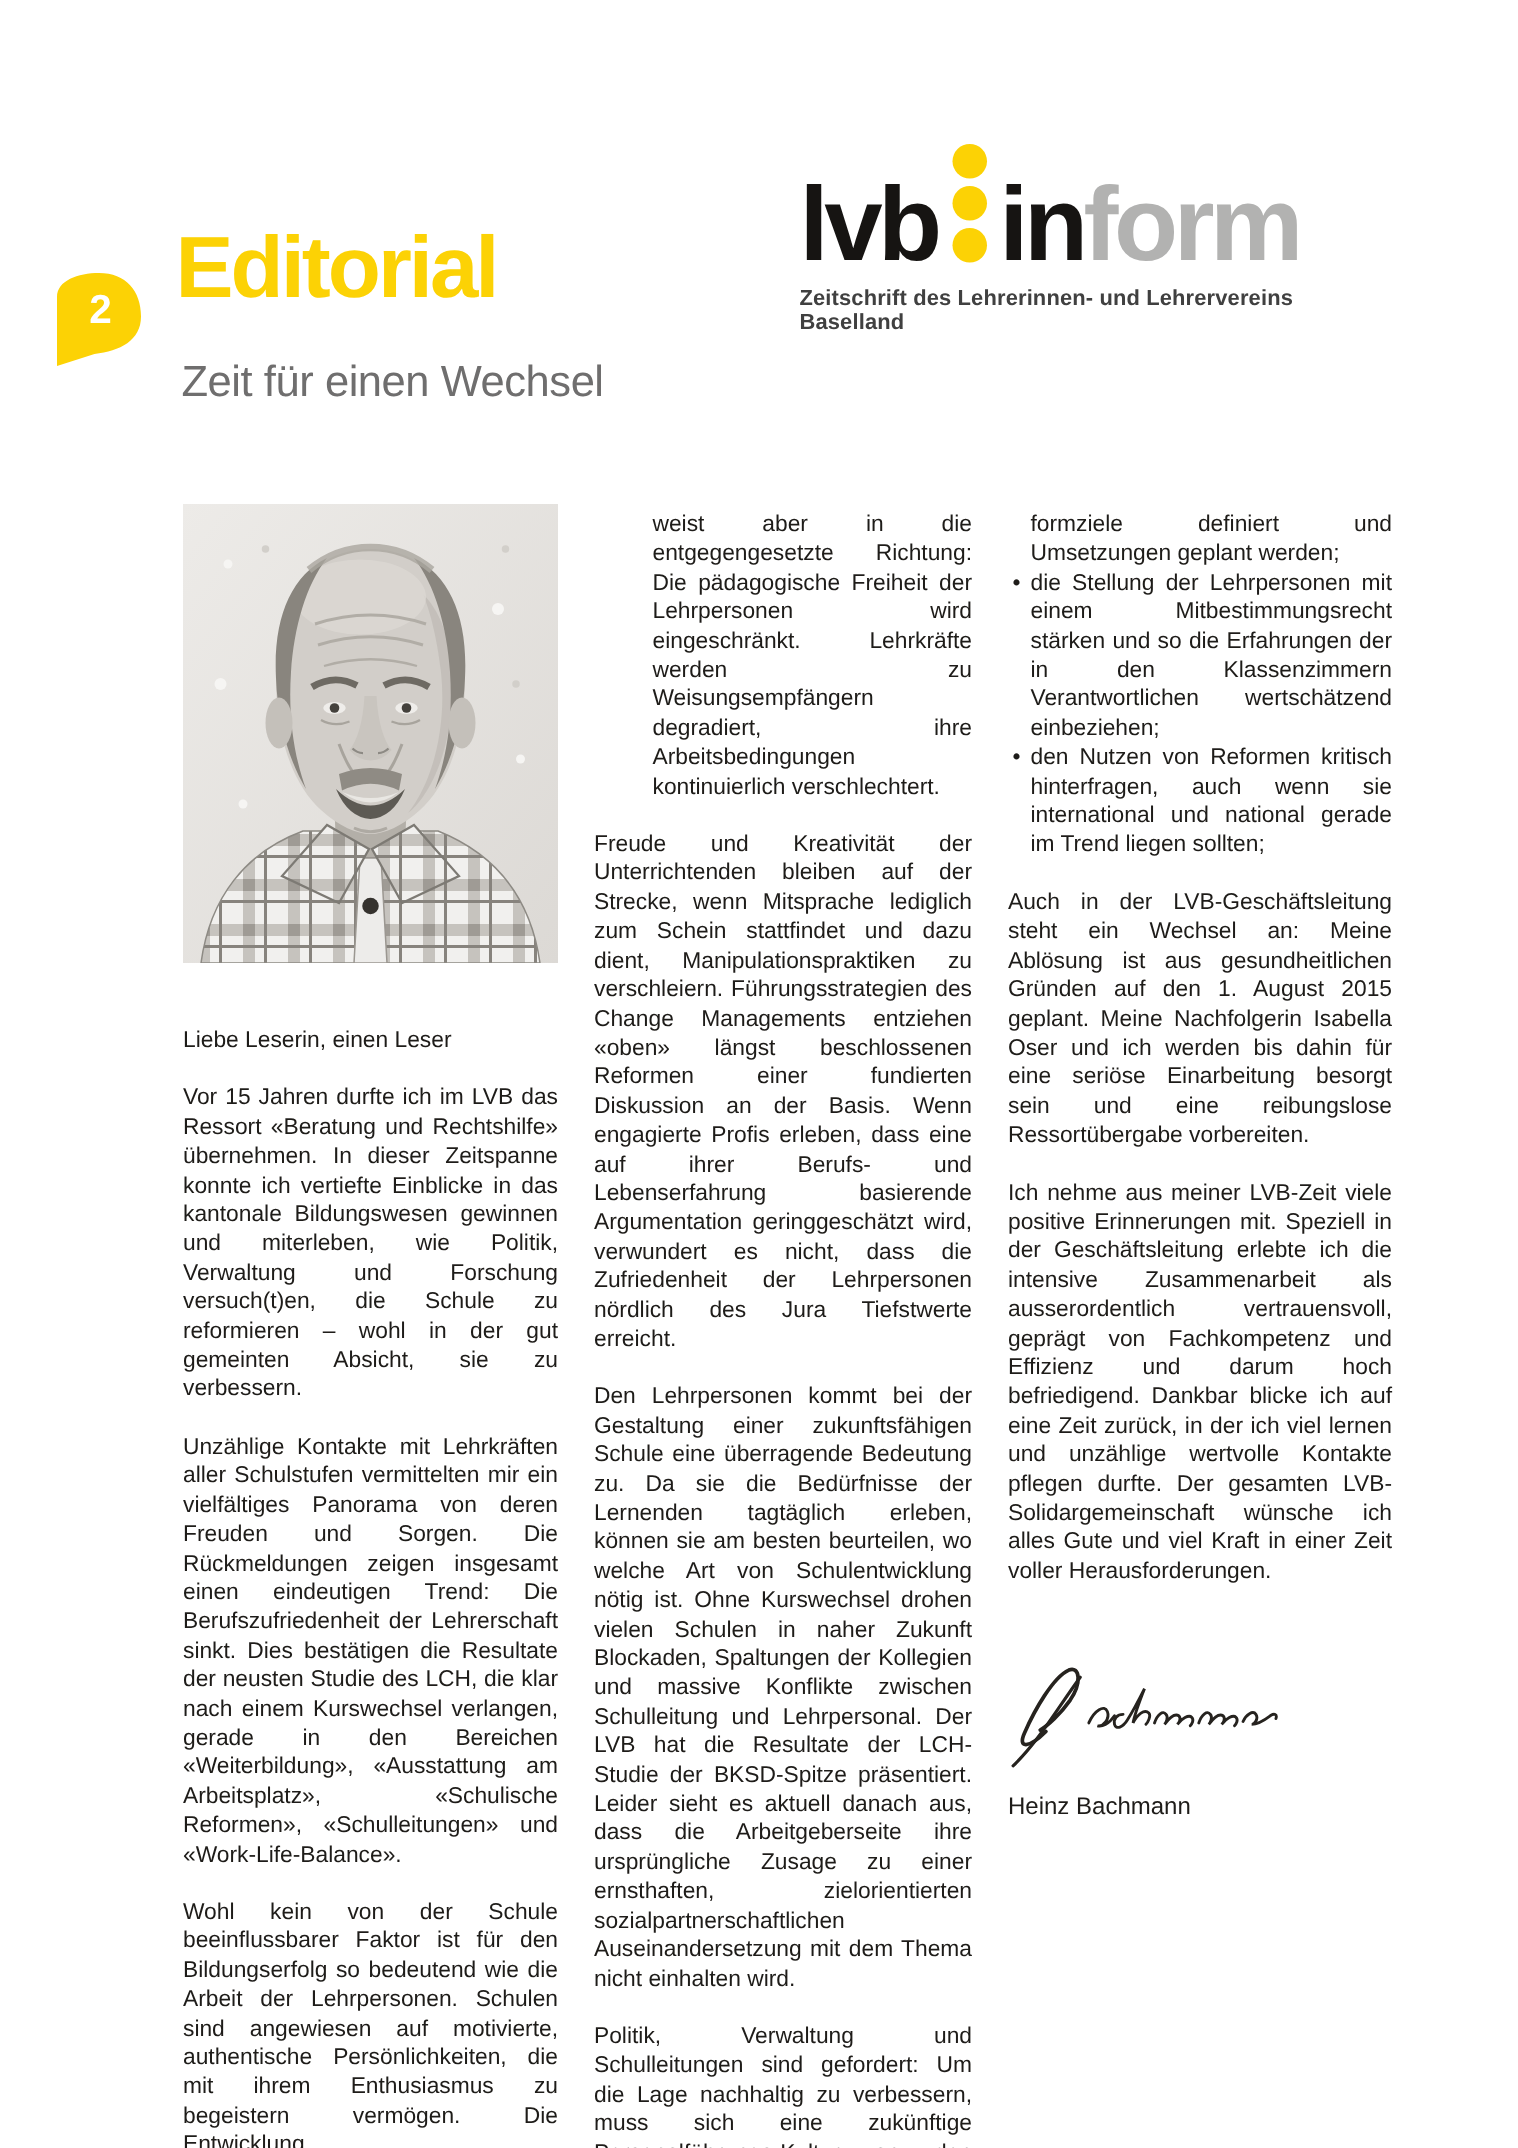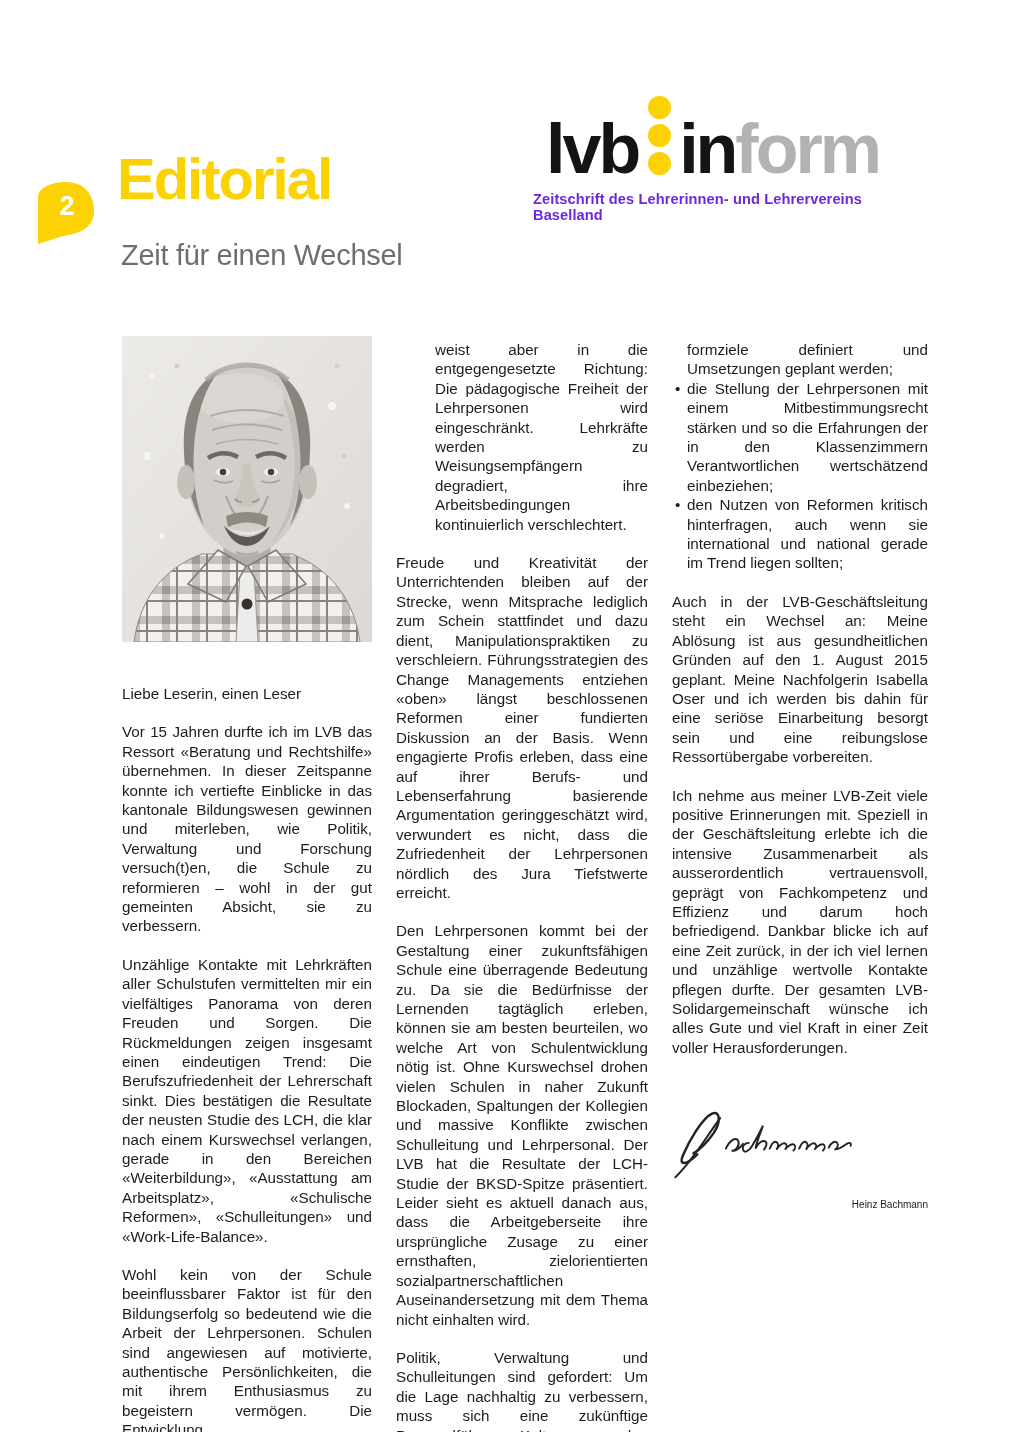--- a/index.html
+++ b/index.html
@@ -21,45 +21,45 @@
     position:absolute;left:117px;top:150px;
     font-size:58px;font-weight:bold;color:#fcd205;letter-spacing:-2px;line-height:1;
   }
   .headline{
     position:absolute;left:121px;top:241px;
     font-size:29px;font-weight:normal;color:#6f6e6e;letter-spacing:-0.3px;line-height:1;
   }
 
   
   .masthead{position:absolute;left:533px;top:98px;width:400px;}
-  .logo-row{display:flex;align-items:flex-end;height:78px;margin-left:13px;}
+  .logo-row{display:flex;align-items:flex-end;height:78px;}
   .logo-black{font-size:70px;font-weight:bold;color:#161412;letter-spacing:-3px;line-height:0.76;}
   .logo-gray{font-size:70px;font-weight:bold;color:#b2b2b1;letter-spacing:-3px;line-height:0.76;}
   .logo-dots{display:flex;flex-direction:column;justify-content:flex-end;gap:5px;margin:0 8px 1px 10px;}
   .logo-dot{width:23px;height:23px;border-radius:50%;background:#fcd205;}
-  .tagline{margin-top:15px;font-size:14.6px;font-weight:bold;color:#6d28d9;letter-spacing:0.1px;}
+  .tagline{margin-top:15px;font-size:14.6px;font-weight:bold;color:#404040;letter-spacing:0.1px;}
 
   
   .columns{position:absolute;left:122px;top:336px;width:806px;display:flex;justify-content:space-between;}
   .col{font-size:15.2px;line-height:19.4px;text-align:justify;color:#1e1c19;}
   .col-1{width:250px;}
   .col-2{width:252px;padding-top:4px;}
   .col-3{width:256px;padding-top:4px;}
   .photo{display:block;width:250px;height:306px;}
   .salutation{margin-top:42px;}
   .plist p{margin:19px 0 0;}
   .col-2 .plist p:first-child{margin-top:0;margin-left:39px;}
   ul.bullets{list-style:none;margin:0;padding:0;}
   .bullets li{position:relative;padding-left:15px;}
   .bullets li::before{content:"\2022";position:absolute;left:3px;}
   .bullets li.cont{padding-left:15px;}
   .bullets li.cont::before{content:none;}
   .sig{margin-top:44px;}
   .sig svg{display:block;}
-  .sig-name{margin-top:14px;font-size:10px;text-align:right;}
+  .sig-name{margin-top:14px;font-size:16px;text-align:left;}
 </style>
 </head>
 <body>
 
 <div class="page">
 
   <div class="bubble">
     <svg viewBox="0 0 68 68">
       <path d="M8,22 C8,11 22,6 36,6 C54,6 64,18 64,35 C64,51 50,58 33,60 L8,68 L8,22 Z" fill="#fcd205"></path>
     </svg>

